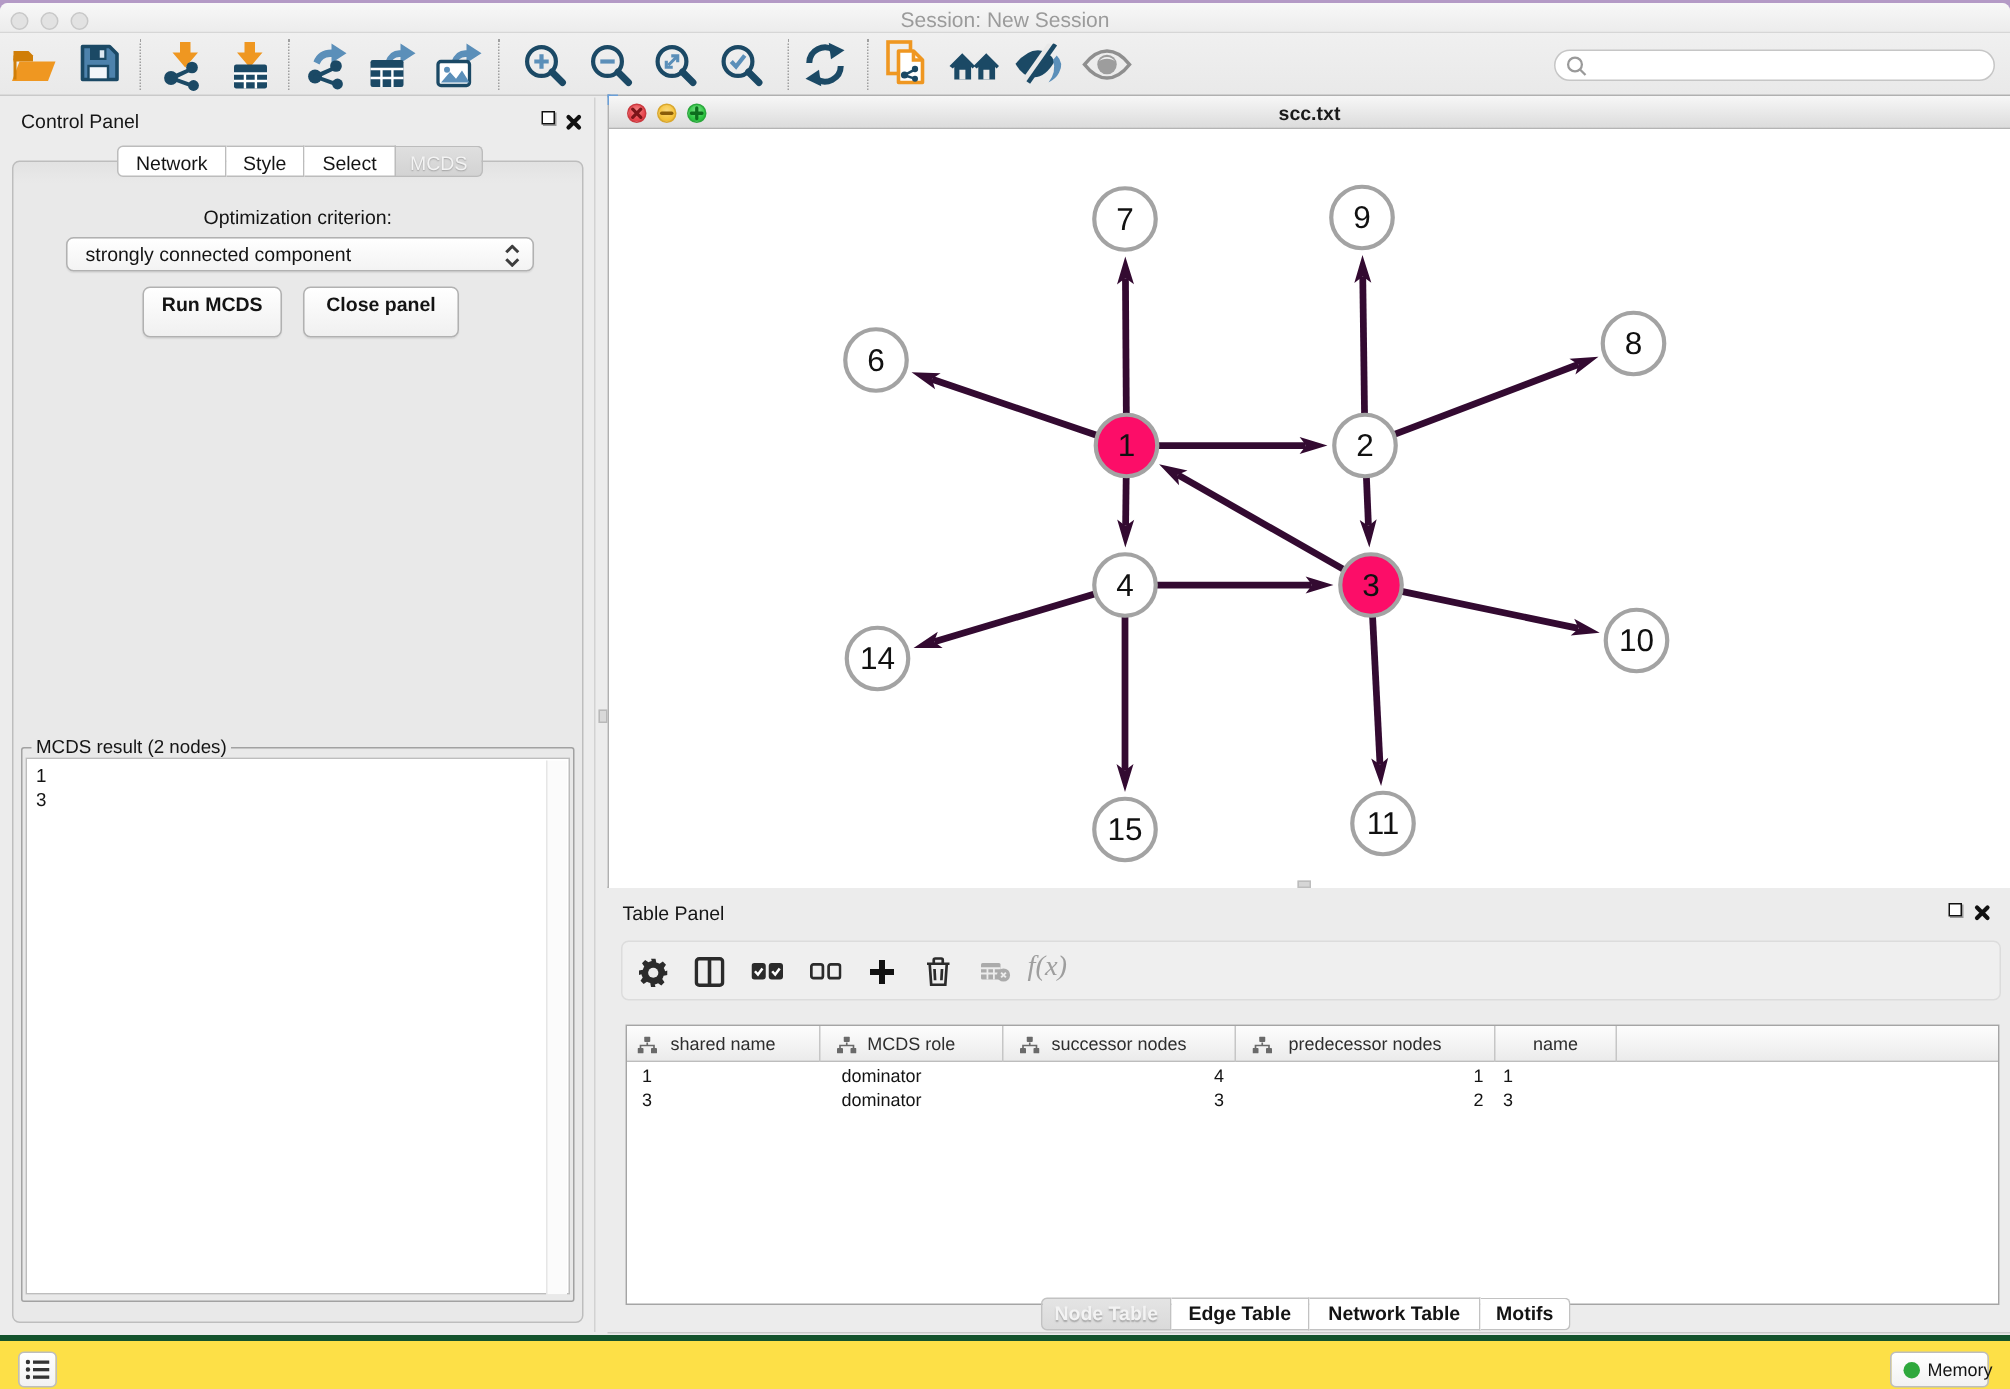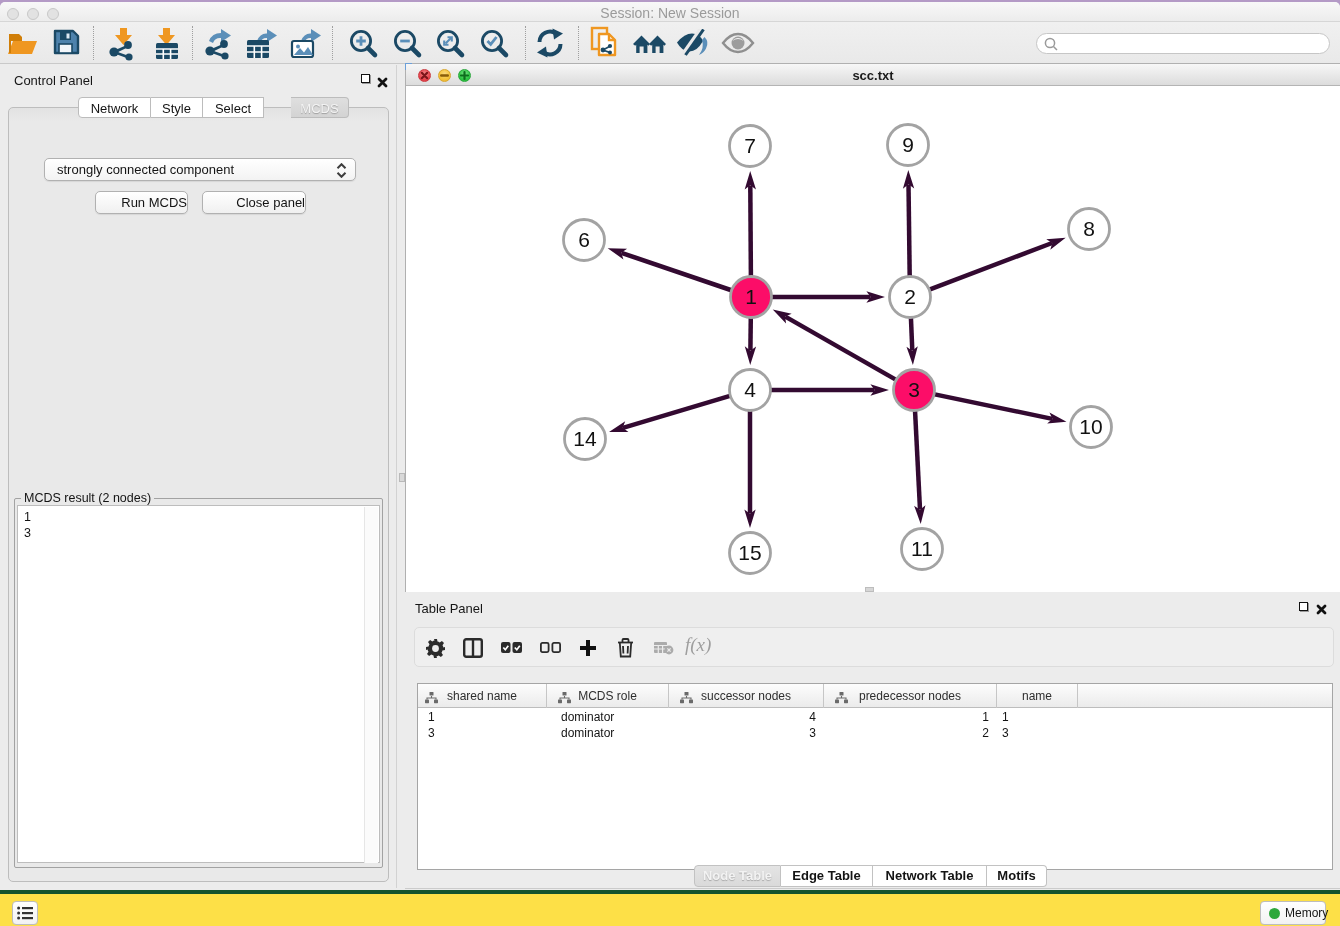--- a/index.html
+++ b/index.html
@@ -12,23 +12,23 @@
 .tbi{position:absolute;top:5px;}
 .tsep{position:absolute;top:4px;height:34px;width:0;border-left:1px dotted #9f9f9f;}
 #search{position:absolute;left:1036px;top:11px;width:294px;height:21px;border:1px solid #c6c6c6;border-radius:11px;background:#fff;}
 #cpanel{position:absolute;left:0;top:63px;width:397px;height:823px;background:#ececec;border-right:1px solid #d2d2d2;}
 .ptitle{font-size:13px;color:#161616;}
 .ficon{position:absolute;width:9px;height:9px;border:1.6px solid #111;background:#fff;box-shadow:1px 1px 0 #9a9a9a;}
 .tabrow{position:absolute;display:flex;height:21px;z-index:3;}
 .tab{height:21px;line-height:21px;font-size:13px;color:#141414;text-align:center;background:#ffffff;border:1px solid #bcbcbc;border-left:none;}
 .tab.first{border-left:1px solid #bcbcbc;border-radius:4px 0 0 4px;}
 .tab.last{border-radius:0 4px 4px 0;}
-.tab.dis{background:linear-gradient(#dfdfdf,#d3d3d3);color:#f3f3f3;text-shadow:0 1px 1px #9e9e9e;margin-left:27px;}
+.tab.dis{background:linear-gradient(#dfdfdf,#d3d3d3);color:#f3f3f3;text-shadow:0 1px 1px #9e9e9e;}
 #cpane{position:absolute;left:8px;top:42px;width:381px;height:775px;border:1px solid #bdbdbd;border-radius:5px;background:linear-gradient(#e2e2e2,#e9e9e9 14px,#e9e9e9);}
-.btn{position:absolute;height:23px;border:1px solid #b1b1b1;border-radius:5px;background:linear-gradient(#ffffff,#f0f0f0);font-size:13px;color:#141414;text-align:right;line-height:21px;box-shadow:0 1px 1px rgba(0,0,0,0.08);}
+.btn{position:absolute;height:34px;border:1px solid #b1b1b1;border-radius:5px;background:linear-gradient(#ffffff,#f0f0f0);font-size:13px;color:#141414;text-align:center;line-height:21px;box-shadow:0 1px 1px rgba(0,0,0,0.08);font-weight:bold;}
 #combo{position:absolute;left:44px;top:93px;width:312px;height:23px;border:1px solid #b1b1b1;border-radius:5px;background:linear-gradient(#ffffff,#f3f3f3);font-size:13px;color:#141414;line-height:21px;box-shadow:0 1px 1px rgba(0,0,0,0.08);}
 #groupbox{position:absolute;left:14px;top:433px;width:369px;height:370px;border:1px solid #a2a2a2;border-radius:2px;text-align:right;}
 #glegend{position:absolute;left:6px;top:-8px;background:#e9e9e9;padding:0 3px;font-size:12.5px;color:#141414;}
 #gwhite{position:absolute;left:2px;top:6px;width:363px;height:358px;background:#fff;border:1px solid #bdbdbd;}
 #gscroll{position:absolute;right:1px;top:1px;width:14px;height:356px;background:#fbfbfb;border-left:1px solid #e6e6e6;}
 #netwin{position:absolute;left:405px;top:61px;width:935px;height:529px;border:1px solid #b0b0b0;border-right:none;background:#fff;}
 #nettb{position:absolute;left:0;top:0;width:100%;height:22px;background:linear-gradient(#f7f7f7,#dcdcdc);border-bottom:1px solid #b4b4b4;}
 #nettitle{position:absolute;top:4px;left:0;width:100%;text-align:center;font-size:13px;font-weight:bold;color:#1a1a1a;}
 .mac{position:absolute;top:5px;width:13px;height:13px;border-radius:50%;}
 .mac svg{position:absolute;left:0;top:0;}
@@ -192,20 +192,21 @@
  <div class="abs" style="left:377px;top:9px"><svg width="11" height="11" viewBox="0 0 11 11">
           <path d="M2,2 L9,9 M9,2 L2,9" stroke="#111" stroke-width="2.8" stroke-linecap="round"></path>
         </svg></div>
  <div id="cpane"></div>
  <div class="tabrow" style="left:78px;top:32px">
   <div class="tab first" style="width:73px">Network</div>
   <div class="tab" style="width:52px">Style</div>
   <div class="tab" style="width:61px">Select</div>
   <div class="tab last dis" style="width:58px">MCDS</div>
  </div>
+ <div class="abs" style="left:0;top:72px;width:397px;text-align:center;font-size:13px;color:#141414">Optimization criterion:</div>
  <div id="combo">
         <span style="position:absolute;left:12px">strongly connected component</span>
    <svg width="11" height="15" viewBox="0 0 11 15" style="position:absolute;right:8px;top:4px">
           <path d="M1.5,5.2 L5.5,1.2 L9.5,5.2 M1.5,9.8 L5.5,13.8 L9.5,9.8" fill="none" stroke="#3d3d3d" stroke-width="2"></path>
         </svg>
  </div>
  <div class="btn" style="left:95px;top:126px;width:93px">Run MCDS</div>
  <div class="btn" style="left:202px;top:126px;width:104px">Close panel</div>
  <div id="groupbox">
    <div id="glegend">MCDS result (2 nodes)</div>

